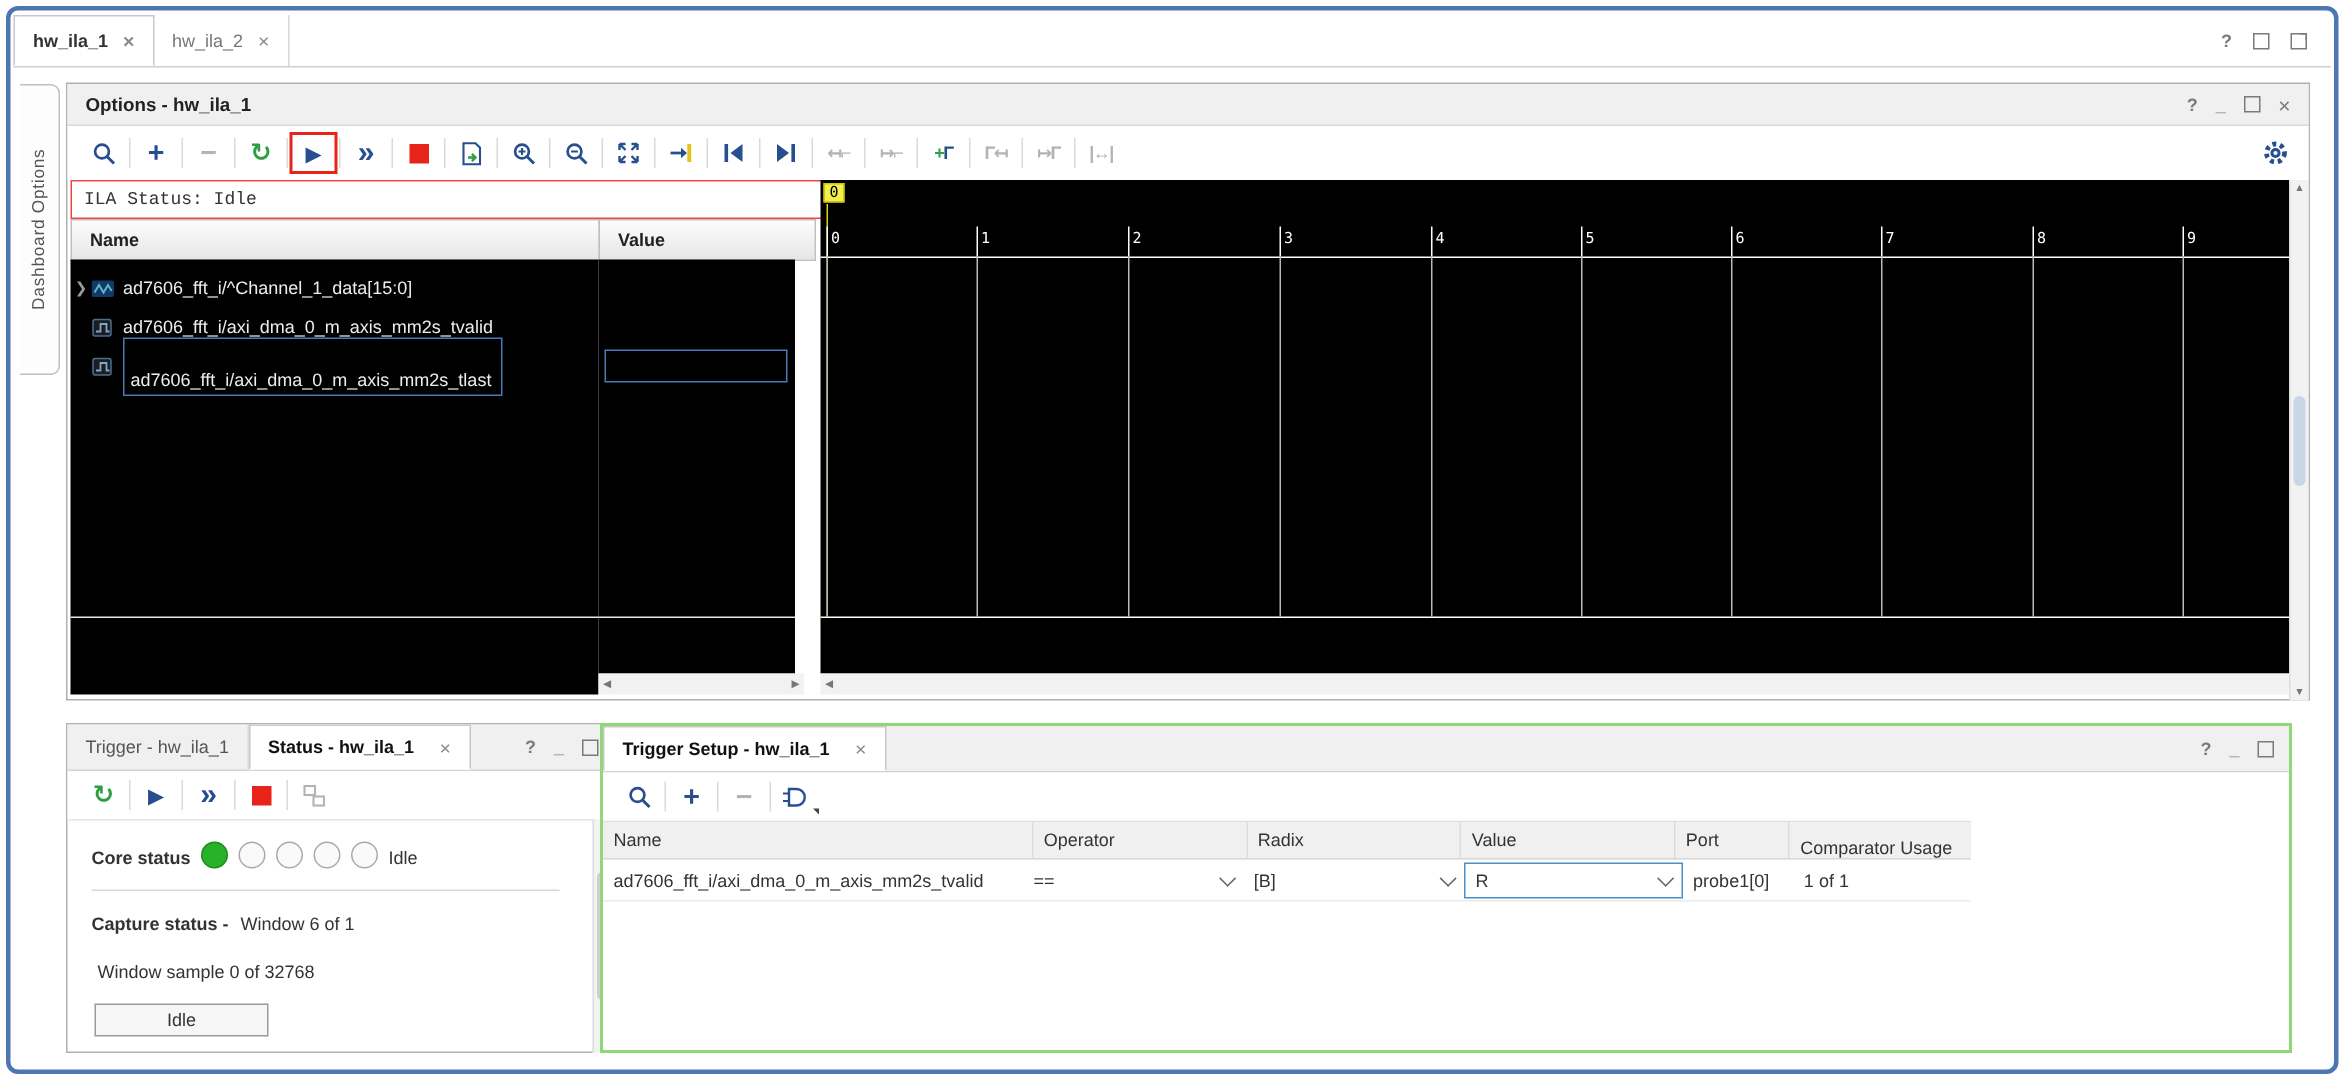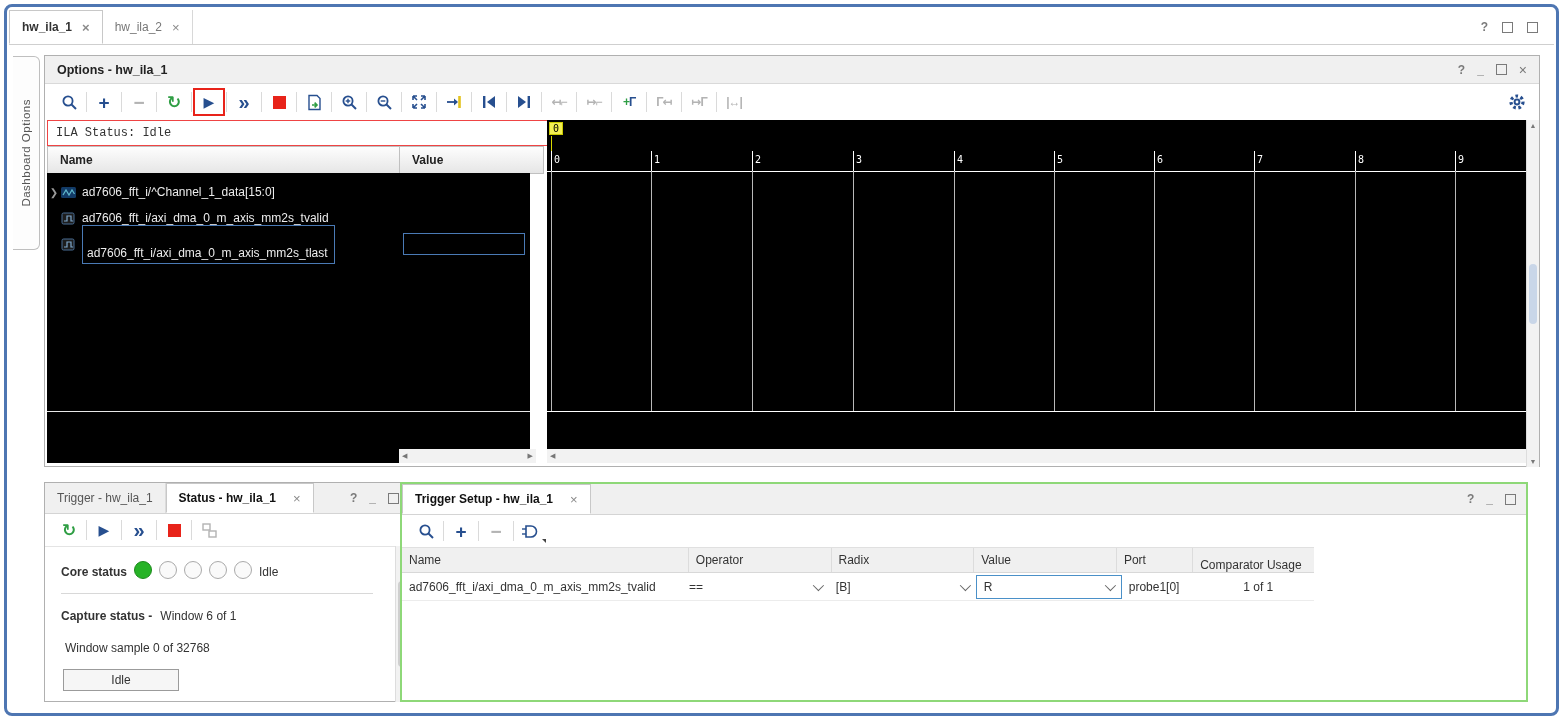--- a/index.html
+++ b/index.html
@@ -485,17 +485,17 @@
       <span>[B]</span>
       <span class="chevdown"></span>
     </div>
     <div class="ddown focuscell" style="width:139px;">
       <span>R</span>
       <span class="chevdown"></span>
     </div>
     <div style="width:72px;">
         <span>probe1[0]</span>
       </div>
-    <div style="width:120px;justify-content:center;">
+    <div style="width:120px;">
         <span>1 of 1</span>
       </div>
   </div>
 </div>
 
 </body></html>

